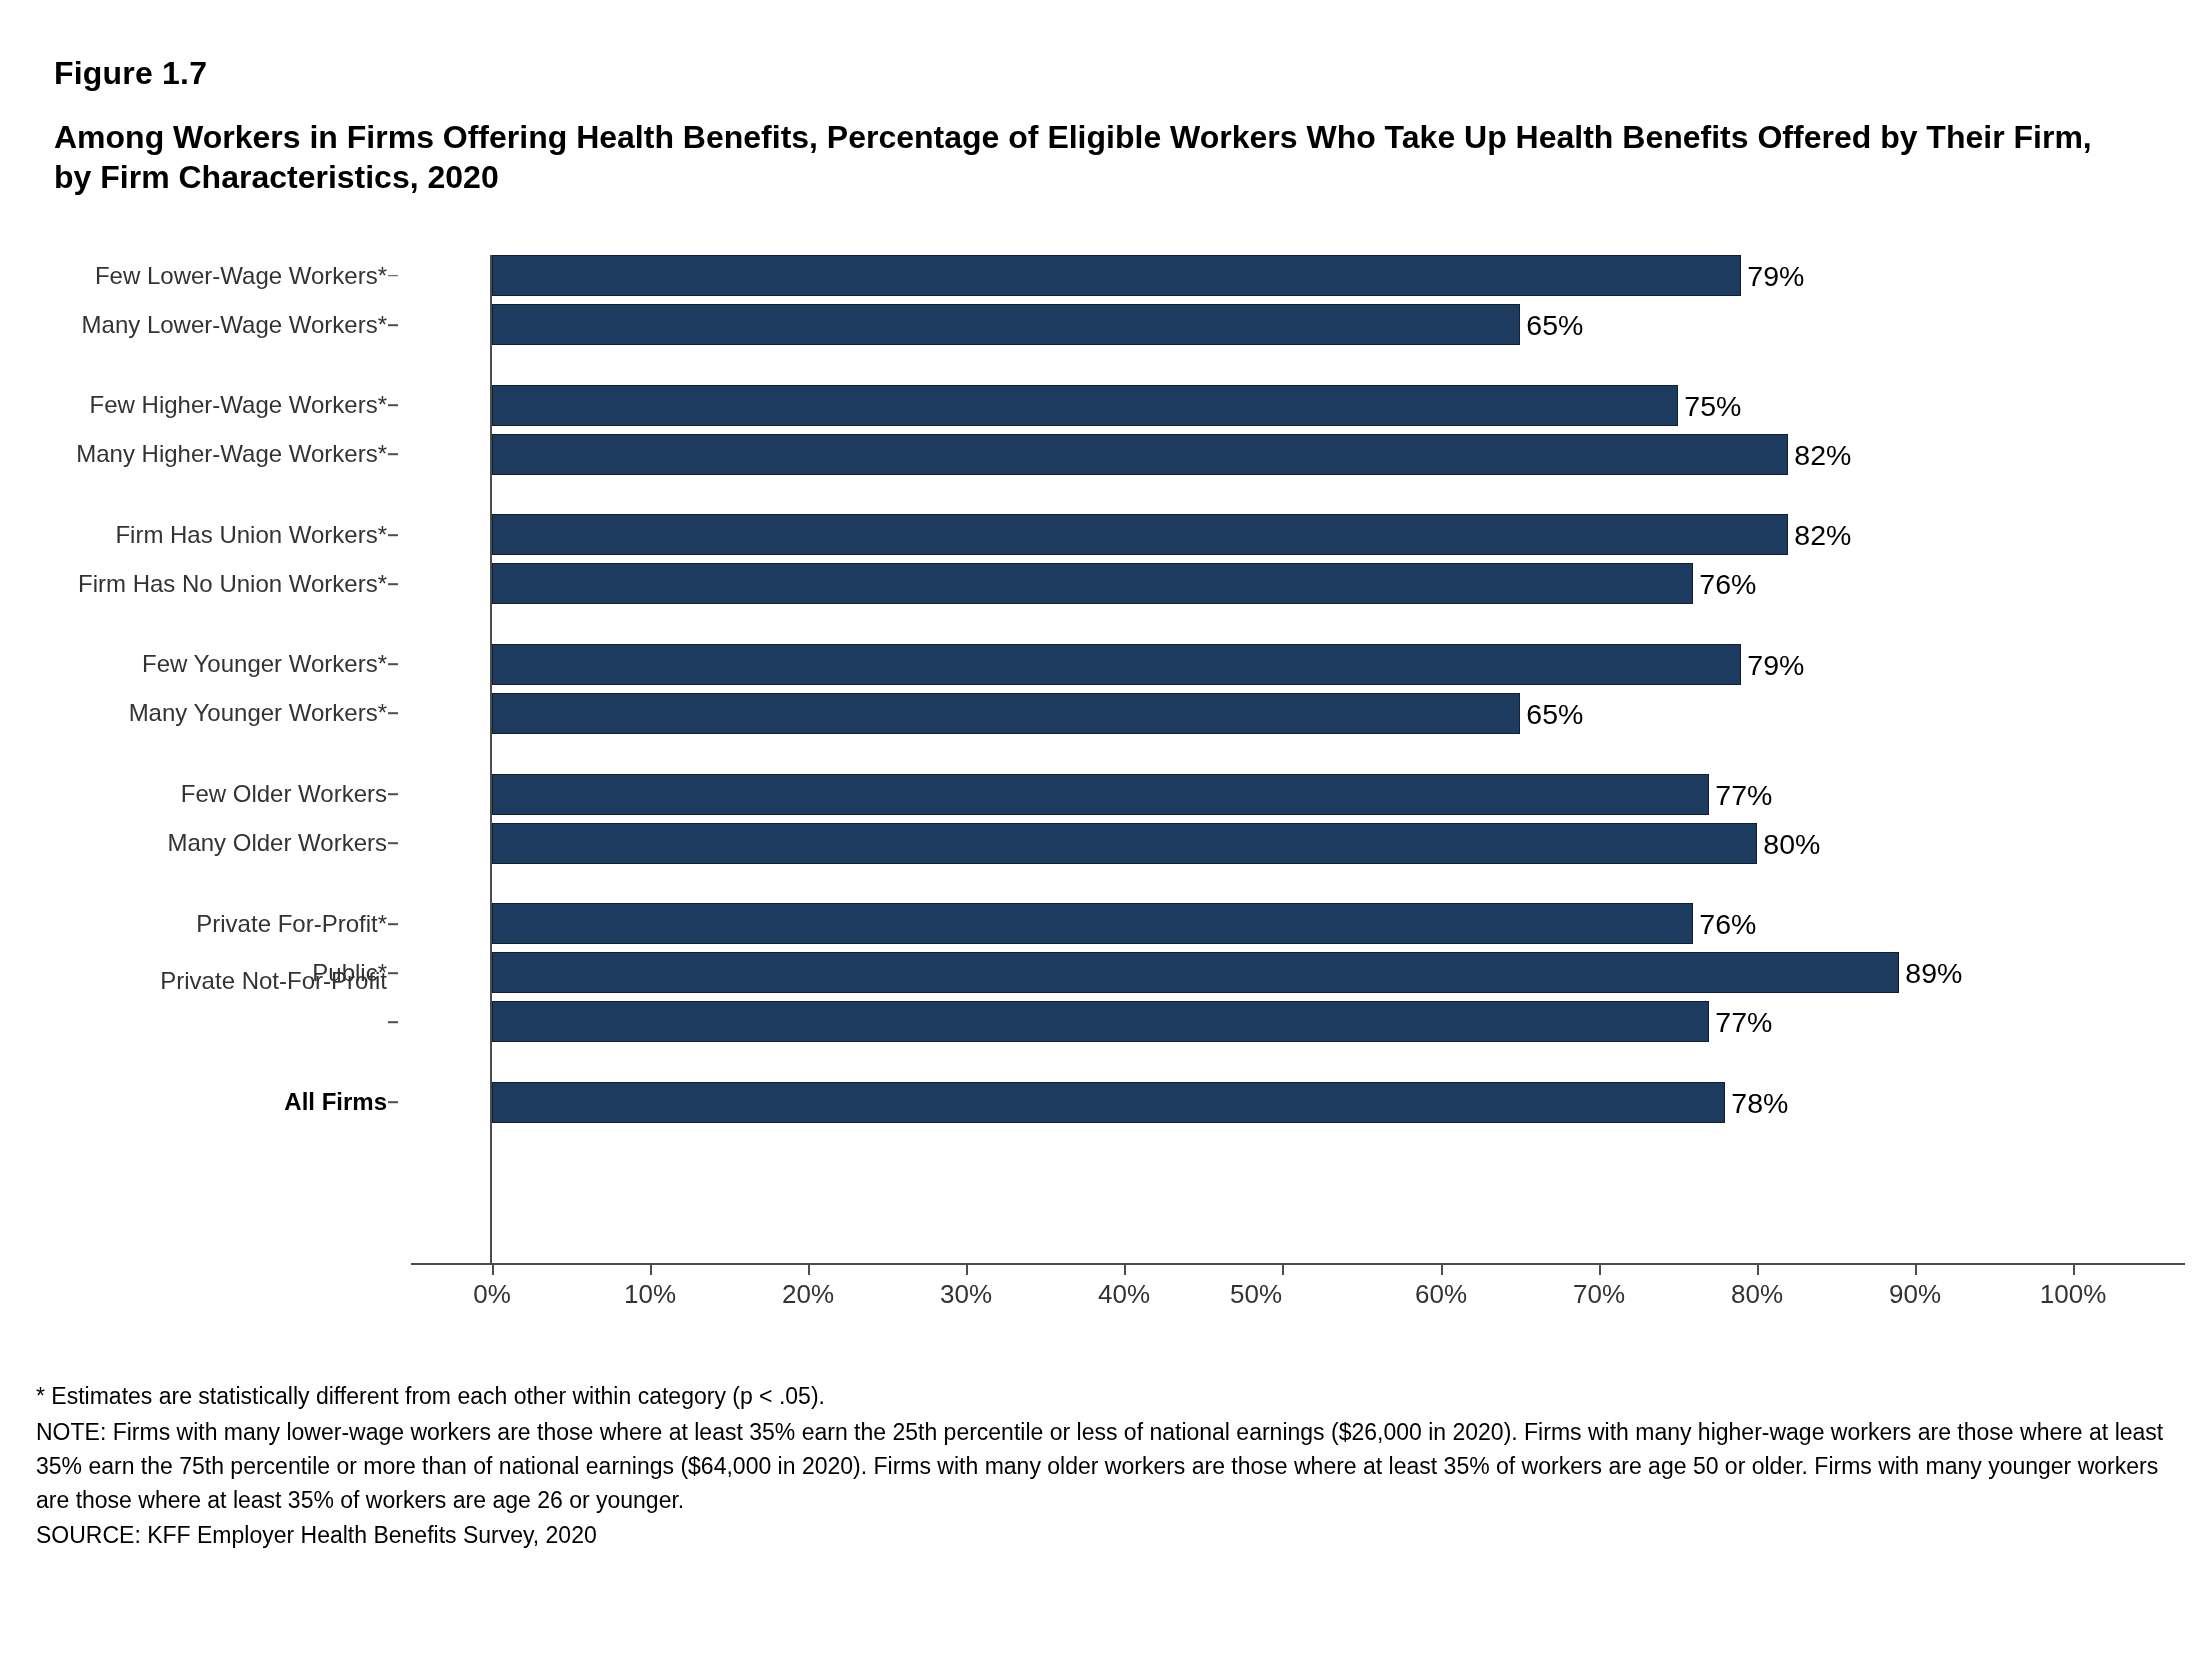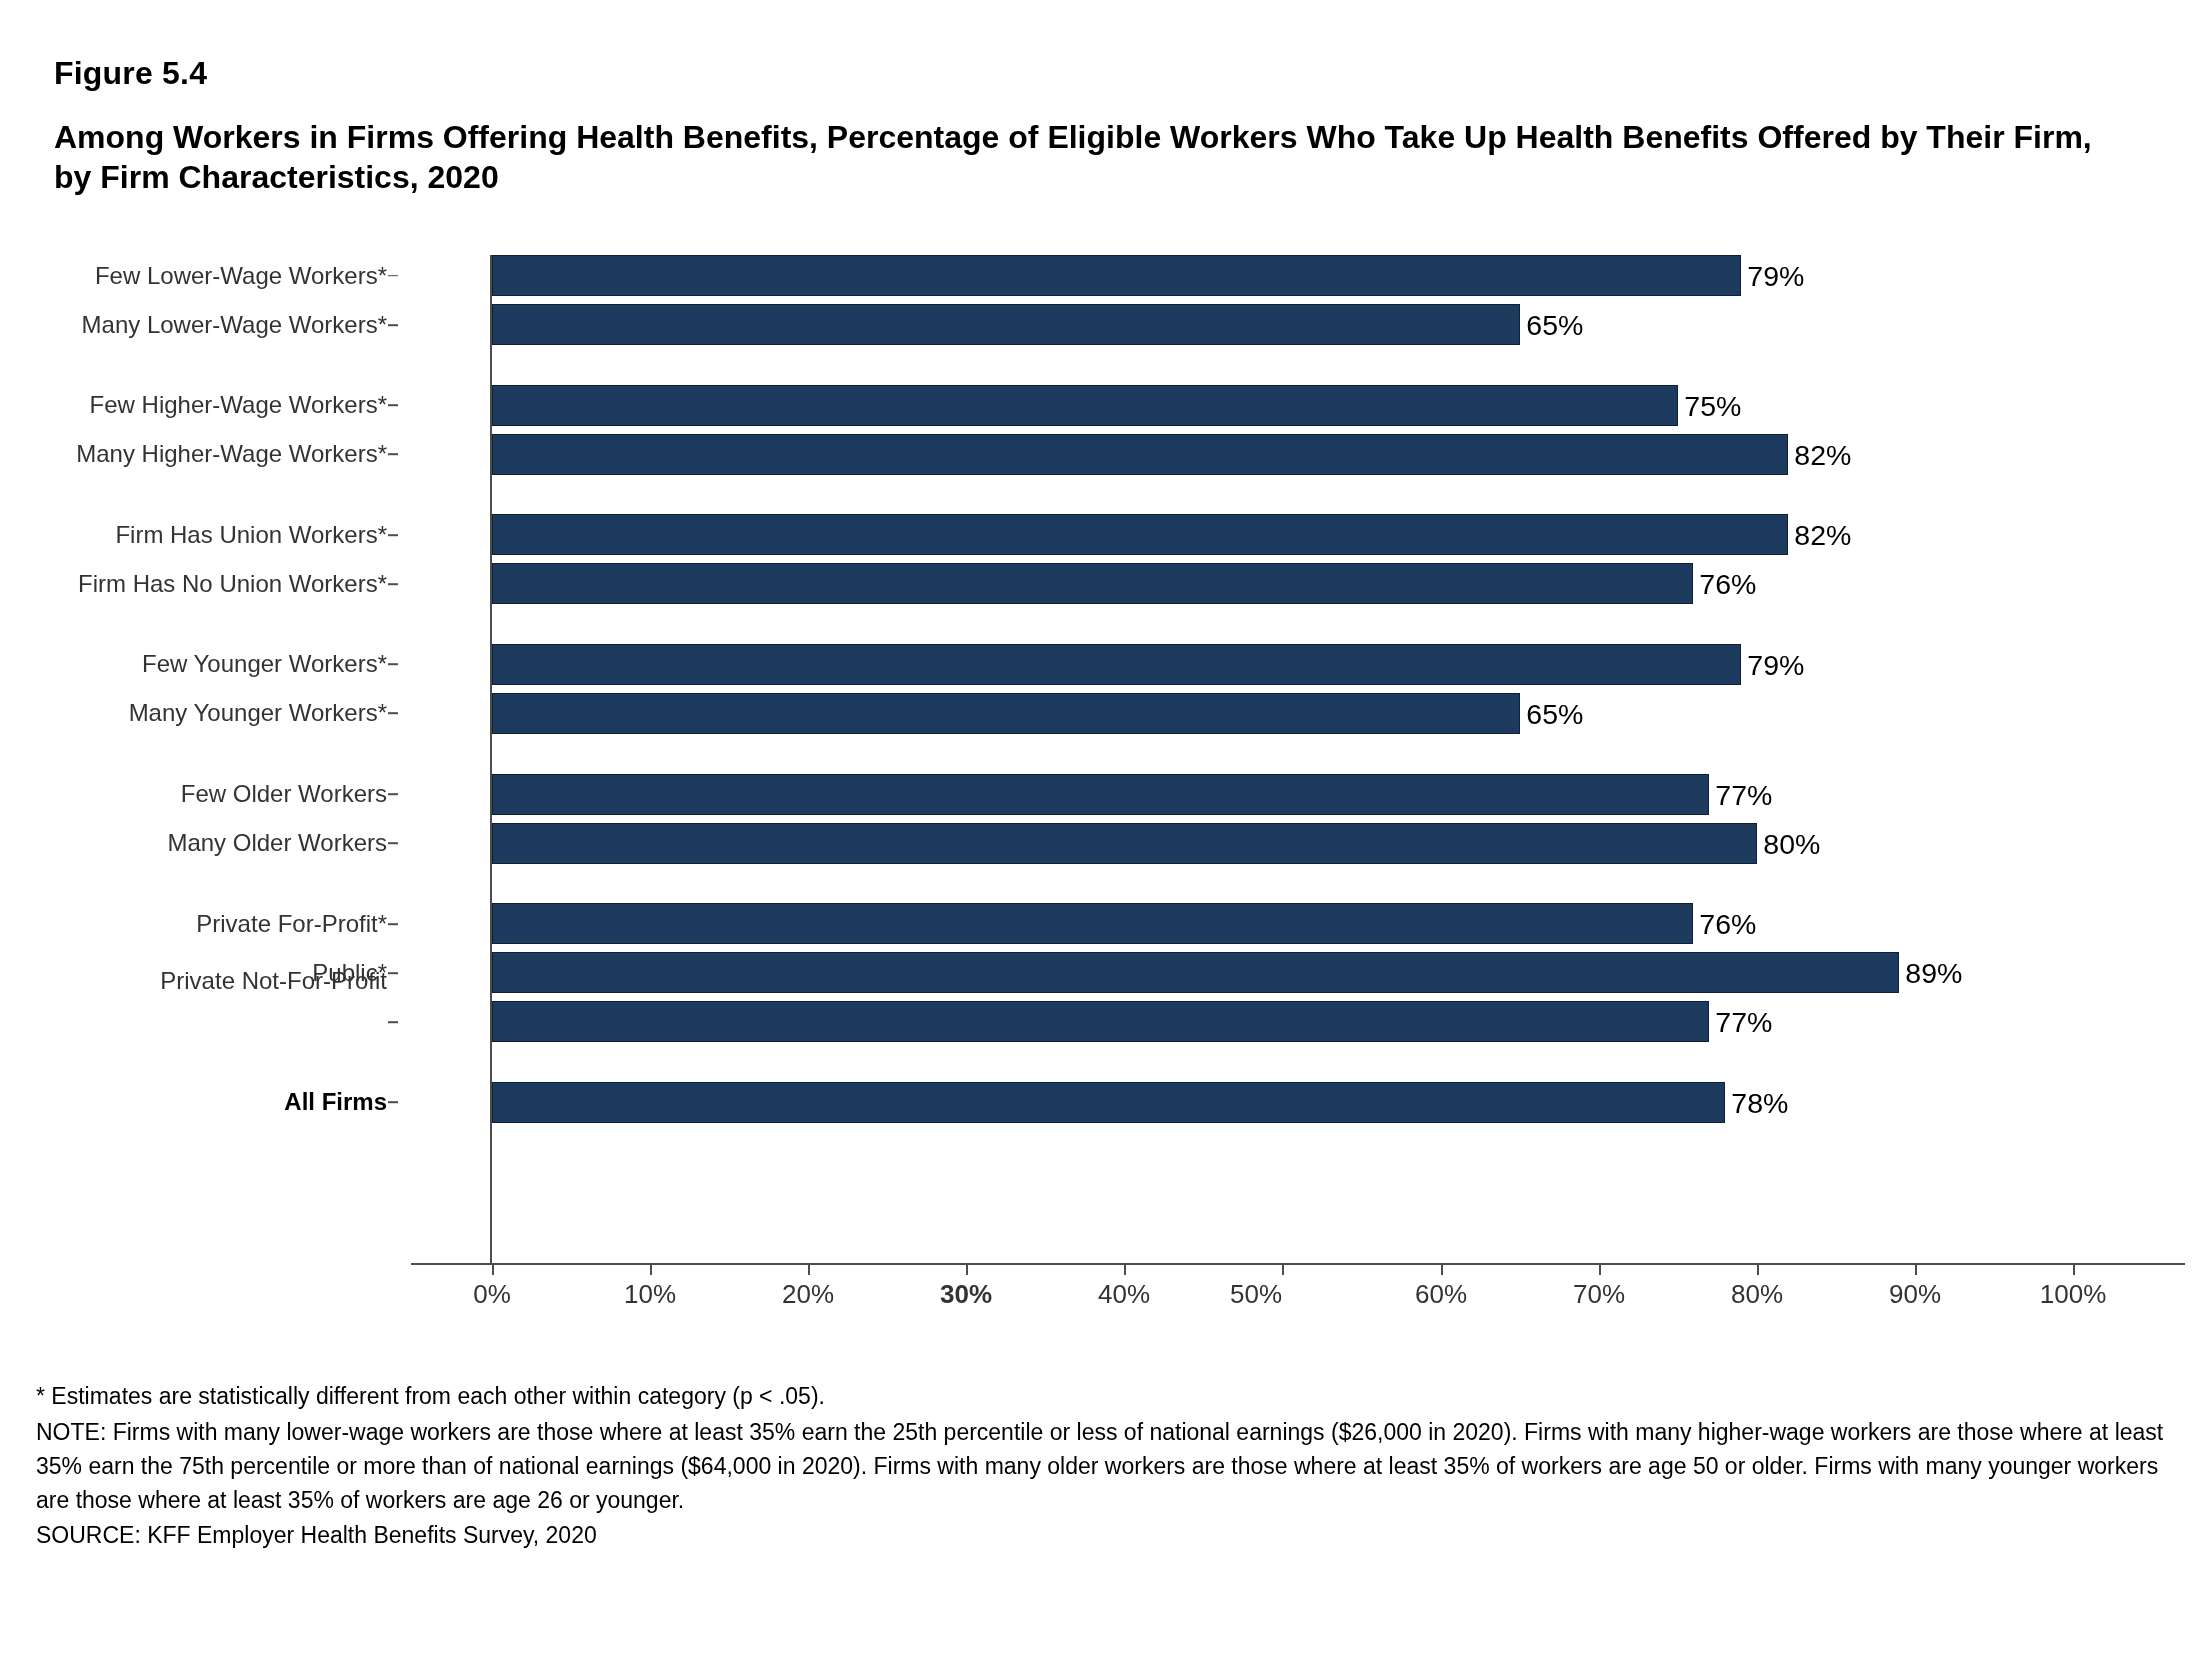--- a/index.html
+++ b/index.html
@@ -165,21 +165,21 @@
   }
   .footnotes p {
     margin: 0 0 1.6px 0;
   }
 </style>
 </head>
 <body>
 
 <div class="page">
 
-  <div class="figure-number">Figure 5.4</div>
+  <div class="figure-number">Figure 1.7</div>
   <div class="chart-title">Among Workers in Firms Offering Health Benefits, Percentage of Eligible Workers Who Take Up Health Benefits Offered by Their Firm, by Firm Characteristics, 2020</div>
 
   <div class="plot-wrap">
     <div class="cat-labels" id="cat-labels">
         <div class="cat-label" style="top: 20.6px;">Few Lower-Wage Workers*</div>
         <div class="tick-mark" style="top: 20.6px;"></div>
         <div class="cat-label" style="top: 70px;">Many Lower-Wage Workers*</div>
         <div class="tick-mark" style="top: 70px;"></div>
         <div class="cat-label" style="top: 150px;">Few Higher-Wage Workers*</div>
         <div class="tick-mark" style="top: 150px;"></div>
@@ -267,21 +267,21 @@
         </div>
       </div>
     <div class="xticks" id="xticks">
         <div class="xtick-mark" style="left: 0px;"></div>
         <div class="xtick-label" style="left: 0px;">0%</div>
         <div class="xtick-mark" style="left: 158px;"></div>
         <div class="xtick-label" style="left: 158px;">10%</div>
         <div class="xtick-mark" style="left: 316px;"></div>
         <div class="xtick-label" style="left: 316px;">20%</div>
         <div class="xtick-mark" style="left: 474px;"></div>
-        <div class="xtick-label" style="left: 474px; font-weight: bold;">30%</div>
+        <div class="xtick-label" style="left: 474px;">30%</div>
         <div class="xtick-mark" style="left: 632px;"></div>
         <div class="xtick-label" style="left: 632px;">40%</div>
         <div class="xtick-mark" style="left: 790px;"></div>
         <div class="xtick-label" style="left: 764px;">50%</div>
         <div class="xtick-mark" style="left: 949px;"></div>
         <div class="xtick-label" style="left: 949px;">60%</div>
         <div class="xtick-mark" style="left: 1107px;"></div>
         <div class="xtick-label" style="left: 1107px;">70%</div>
         <div class="xtick-mark" style="left: 1265px;"></div>
         <div class="xtick-label" style="left: 1265px;">80%</div>

